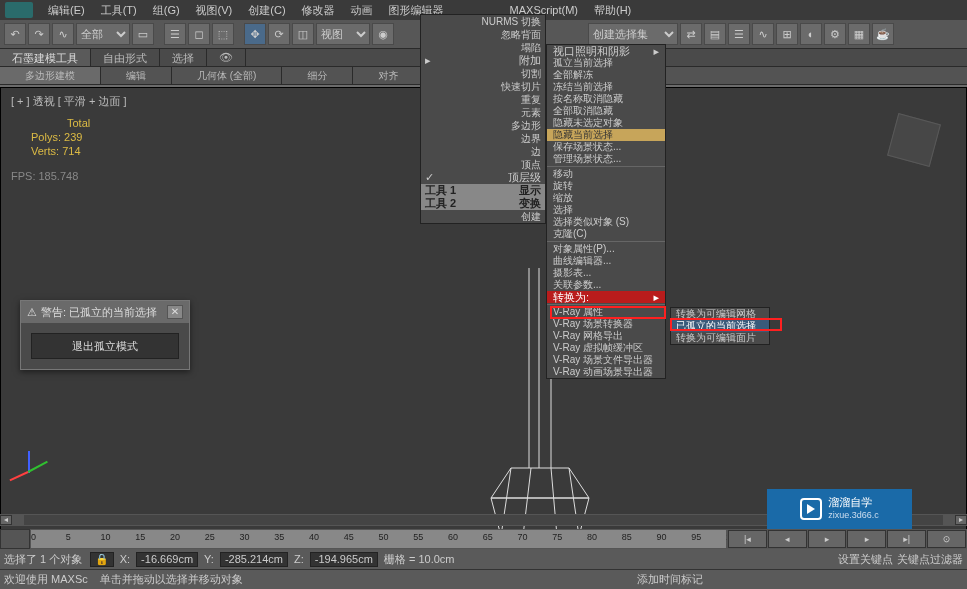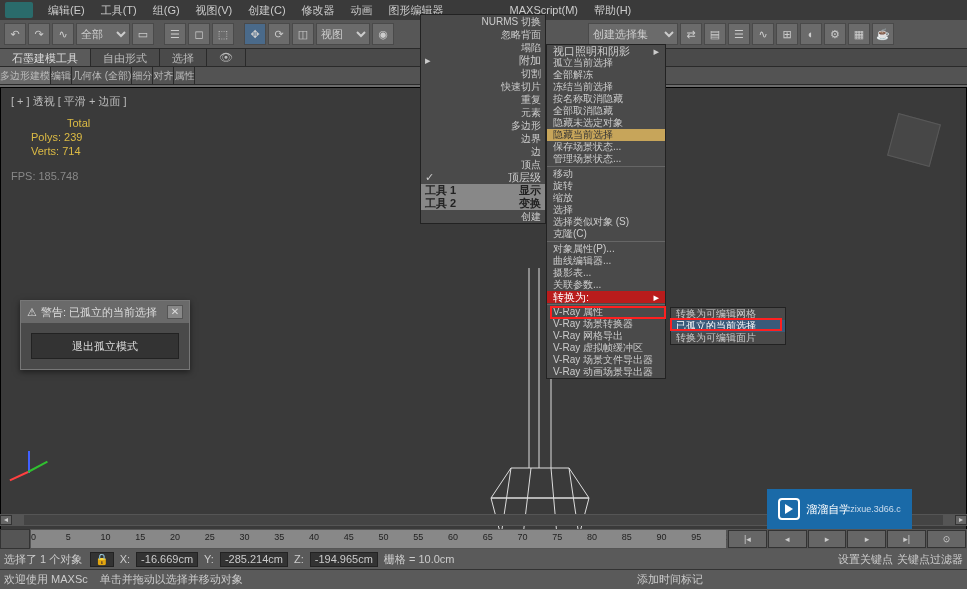--- a/index.html
+++ b/index.html
@@ -16,21 +16,21 @@
 .toolbar select { background: #6b6b6b; color: #ccc; border: 1px solid #4a4a4a; height: 22px; font-size: 11px; }
 .toolbar .sep { width: 6px; }
 
 
 .ribbon-tabs { background: #4a4a4a; height: 18px; display: flex; border-bottom: 1px solid #2a2a2a; }
 .ribbon-tabs .tab { padding: 2px 12px; color: #bbb; cursor: pointer; border-right: 1px solid #2a2a2a; }
 .ribbon-tabs .tab.active { background: #5a5a5a; color: #ddd; }
 
 
 .sub-ribbon { background: #535353; height: 18px; display: flex; border-bottom: 1px solid #2a2a2a; }
-.sub-ribbon .tab { padding: 2px 0; color: #bbb; cursor: pointer; border-right: 1px solid #2a2a2a; font-size: 10px; }
+.sub-ribbon .tab { padding: 2px 25px; color: #bbb; cursor: pointer; border-right: 1px solid #2a2a2a; font-size: 10px; }
 .sub-ribbon .tab.active { background: #6a6a6a; }
 
 
 .viewport { position: absolute; top: 87px; left: 0; right: 0; bottom: 55px; background: #3a3a3a; border: 1px solid #000; }
 .viewport-label { position: absolute; top: 6px; left: 10px; color: #bbb; font-size: 11px; }
 .stats { position: absolute; top: 28px; left: 30px; color: #ddbb44; font-size: 11px; line-height: 14px; }
 .fps { position: absolute; top: 82px; left: 10px; color: #888; font-size: 11px; }
 .viewcube { position: absolute; top: 30px; right: 30px; width: 44px; height: 44px; background: #555; transform: rotate(15deg); opacity: 0.5; border: 1px solid #777; }
 
 
@@ -53,21 +53,21 @@
 .quad-menu .arrow { float:left; margin-right:auto; }
 
 
 .ctx2 { position: absolute; top: 44px; left: 546px; width: 120px; background: #4a4a4a; border: 1px solid #222; }
 .ctx2 .row { height: 12px; display:flex; align-items:center; padding: 0 6px; color:#ccc; font-size:10px; cursor:pointer; }
 .ctx2 .row.hi { background: #c7a55a; color: #333; }
 .ctx2 .row.sel { background: #b91c1c; color:#fff; }
 .ctx2 .sep { height:1px; background:#666; margin:1px 0;}
 
 
-.submenu { position: absolute; top: 307px; left: 670px; width: 116px; background: #4a4a4a; border: 1px solid #222; }
+.submenu { position: absolute; top: 307px; left: 670px; width: 100px; background: #4a4a4a; border: 1px solid #222; }
 .submenu .row { height: 12px; display:flex; align-items:center; padding:0 5px; color:#ccc; font-size:10px; cursor:pointer;}
 .submenu .row.sel { background: #3a5a7a; color:#fff; }
 .red-box1 { position:absolute; top:306px; left:550px; width:116px; height:13px; border:2px solid #ff2020; pointer-events:none;}
 .red-box2 { position:absolute; top:318px; left:670px; width:112px; height:13px; border:2px solid #ff2020; pointer-events:none;}
 
 
 svg.obj { position:absolute; left: 460px; top: 180px; }
 
 
 .timeline-scroll { position:absolute; bottom: 63px; left:0; right:0; height:12px; background:#555; display:flex; align-items:center;}
@@ -85,21 +85,21 @@
 
 .status-bar { position:absolute; bottom:20px; left:0; right:0; height:20px; background:#5a5a5a; display:flex; align-items:center; padding:0 4px; gap:6px; color:#ccc; font-size:10px;}
 .status-bar .field { background:#333; border:1px solid #222; height:15px; padding:0 4px; display:flex; align-items:center;}
 
 .status-bar2 { position:absolute; bottom:0; left:0; right:0; height:20px; background:#5a5a5a; display:flex; align-items:center; padding:0 4px; gap:6px; color:#ccc; font-size:10px; border-top:1px solid #333;}
 
 
 .watermark { position:absolute; right:55px; bottom:60px; width:145px; height:40px; background:#1a6aa8; display:flex; align-items:center; justify-content:center; color:#fff; font-size:14px; gap:6px;}
 .watermark .play { width:22px; height:22px; border:2px solid #fff; border-radius:4px; display:flex; align-items:center; justify-content:center;}
 .watermark .tri { width:0;height:0;border-left:8px solid #fff; border-top:5px solid transparent; border-bottom:5px solid transparent;}
-.watermark .txt { display:flex; flex-direction:row; line-height:13px;}
+.watermark .txt { display:flex; flex-direction:column; line-height:13px;}
 .watermark .sub { font-size:9px; color:#cde;}
 </style>
 </head>
 <body>
 
 <div class="menubar">
   <div class="logo"></div>
   <div class="menu-item">编辑(E)</div>
   <div class="menu-item">工具(T)</div>
   <div class="menu-item">组(G)</div>

